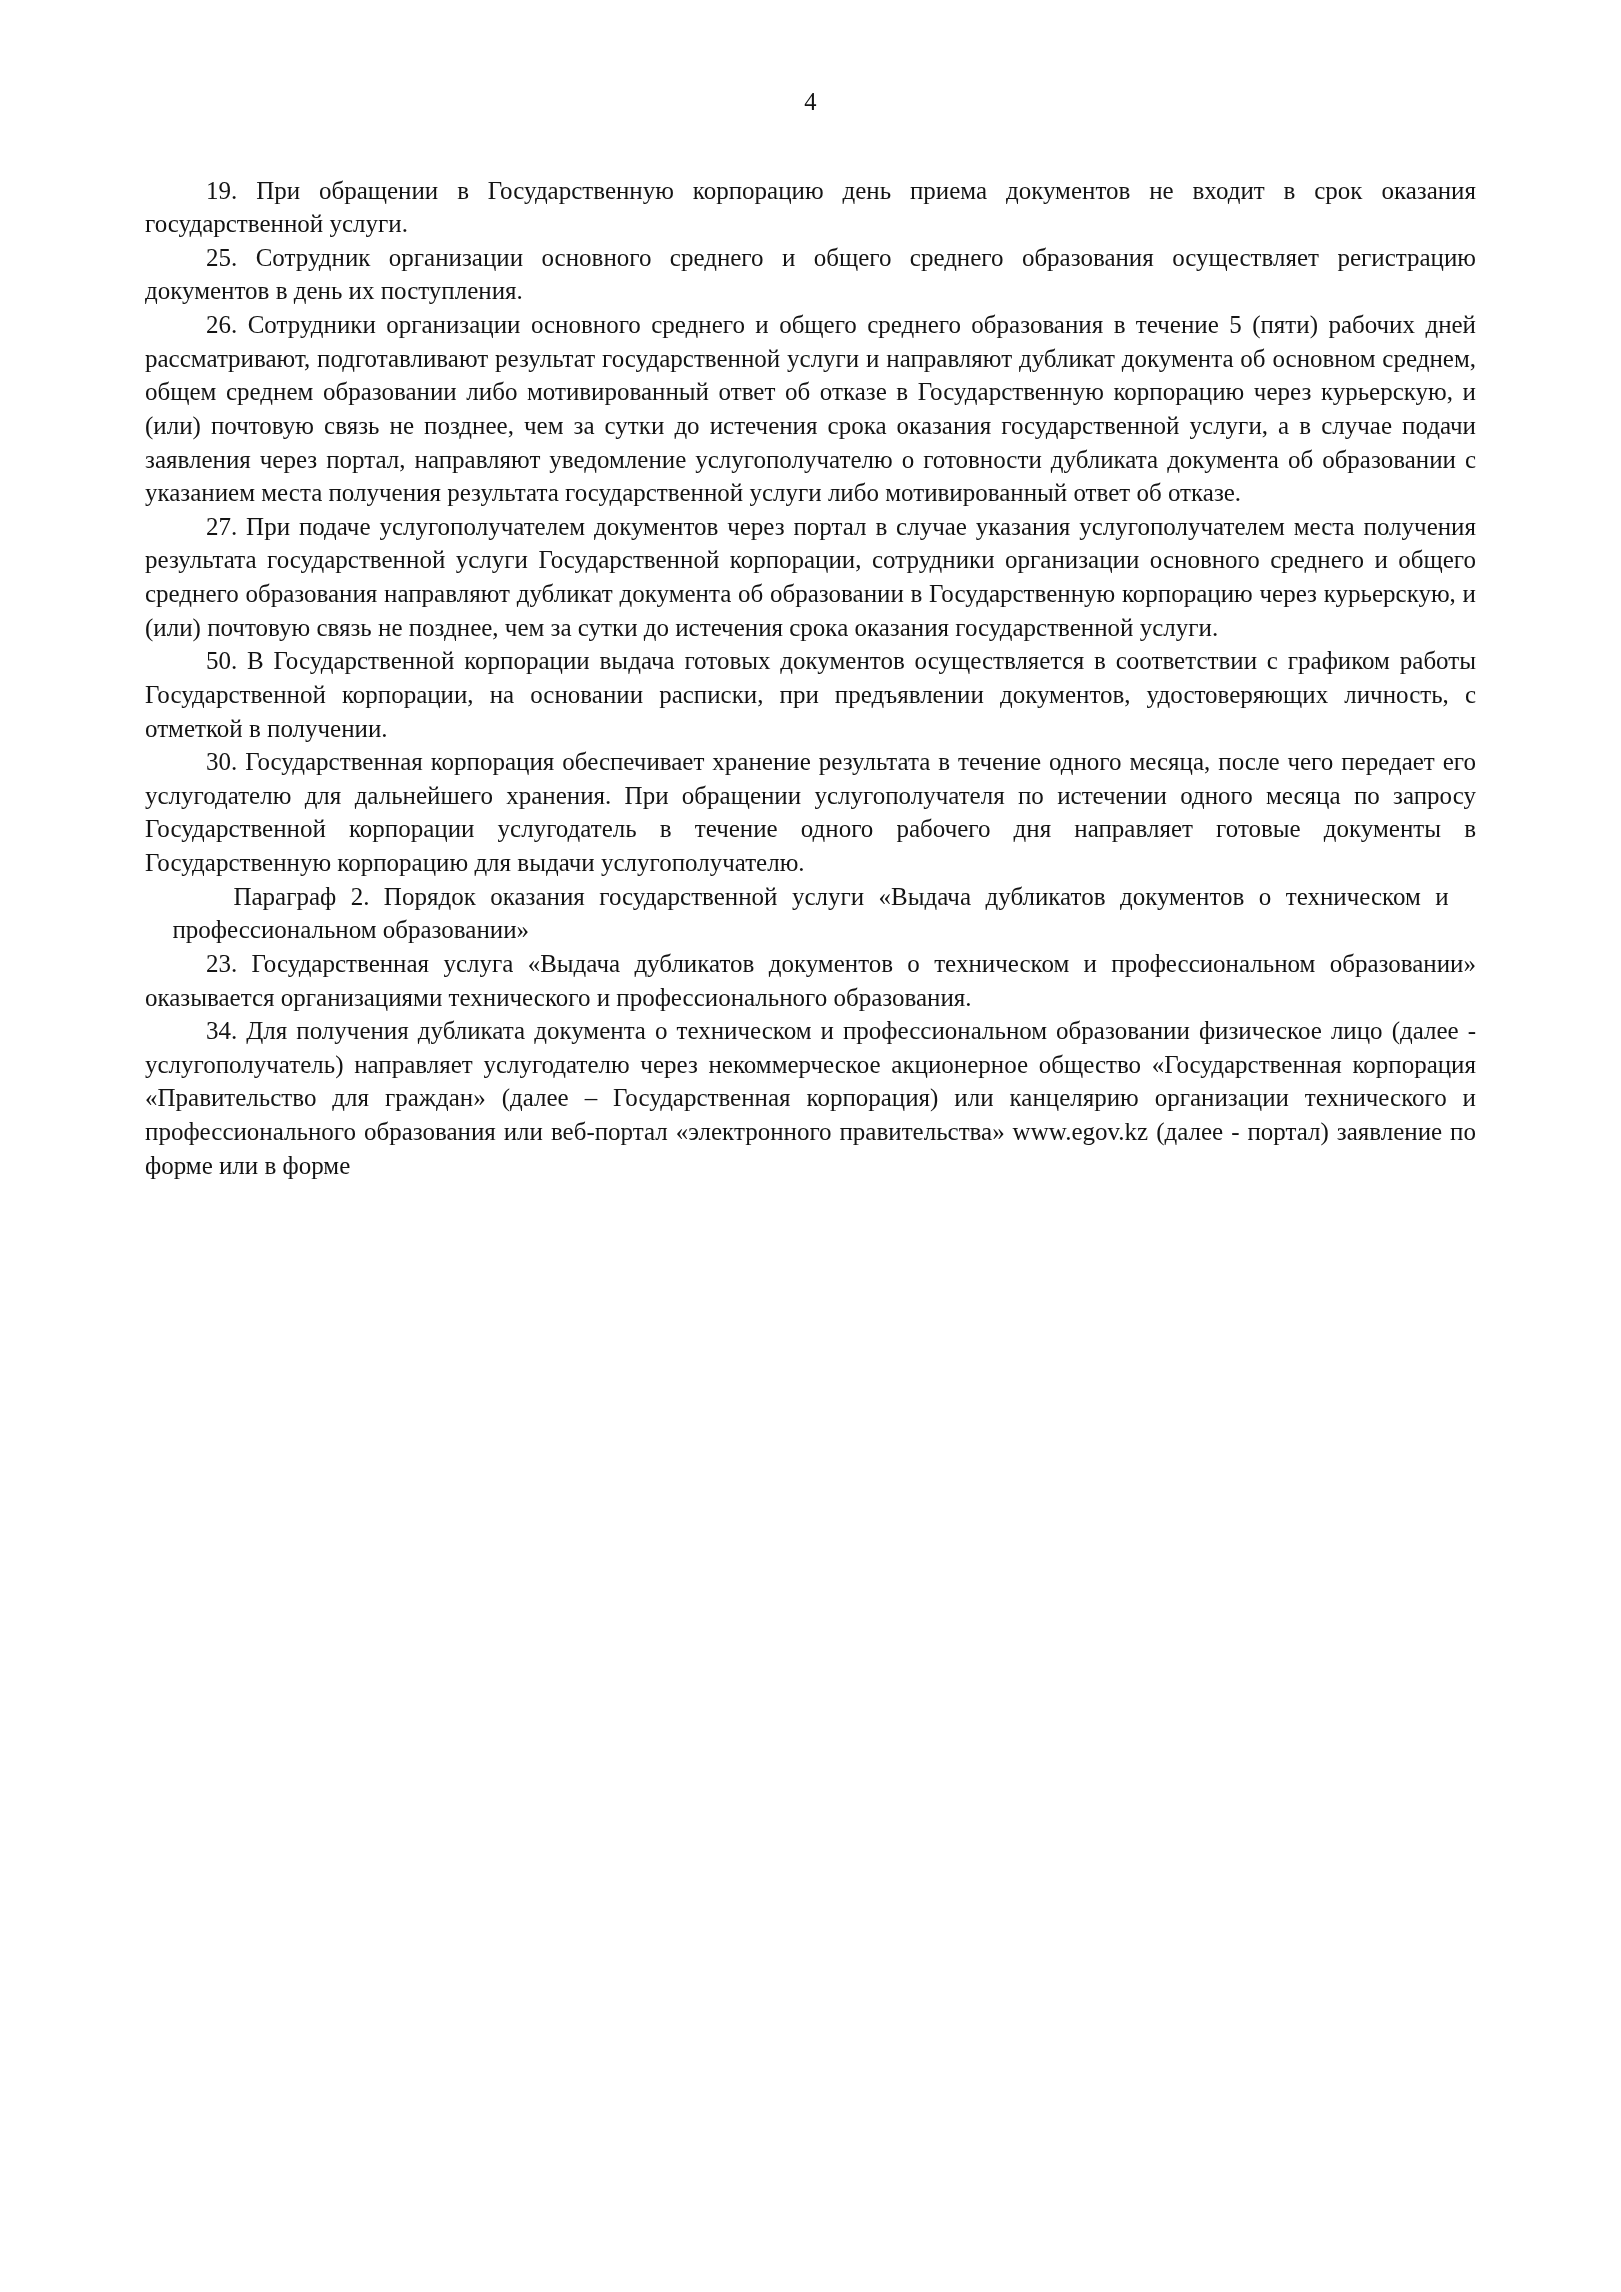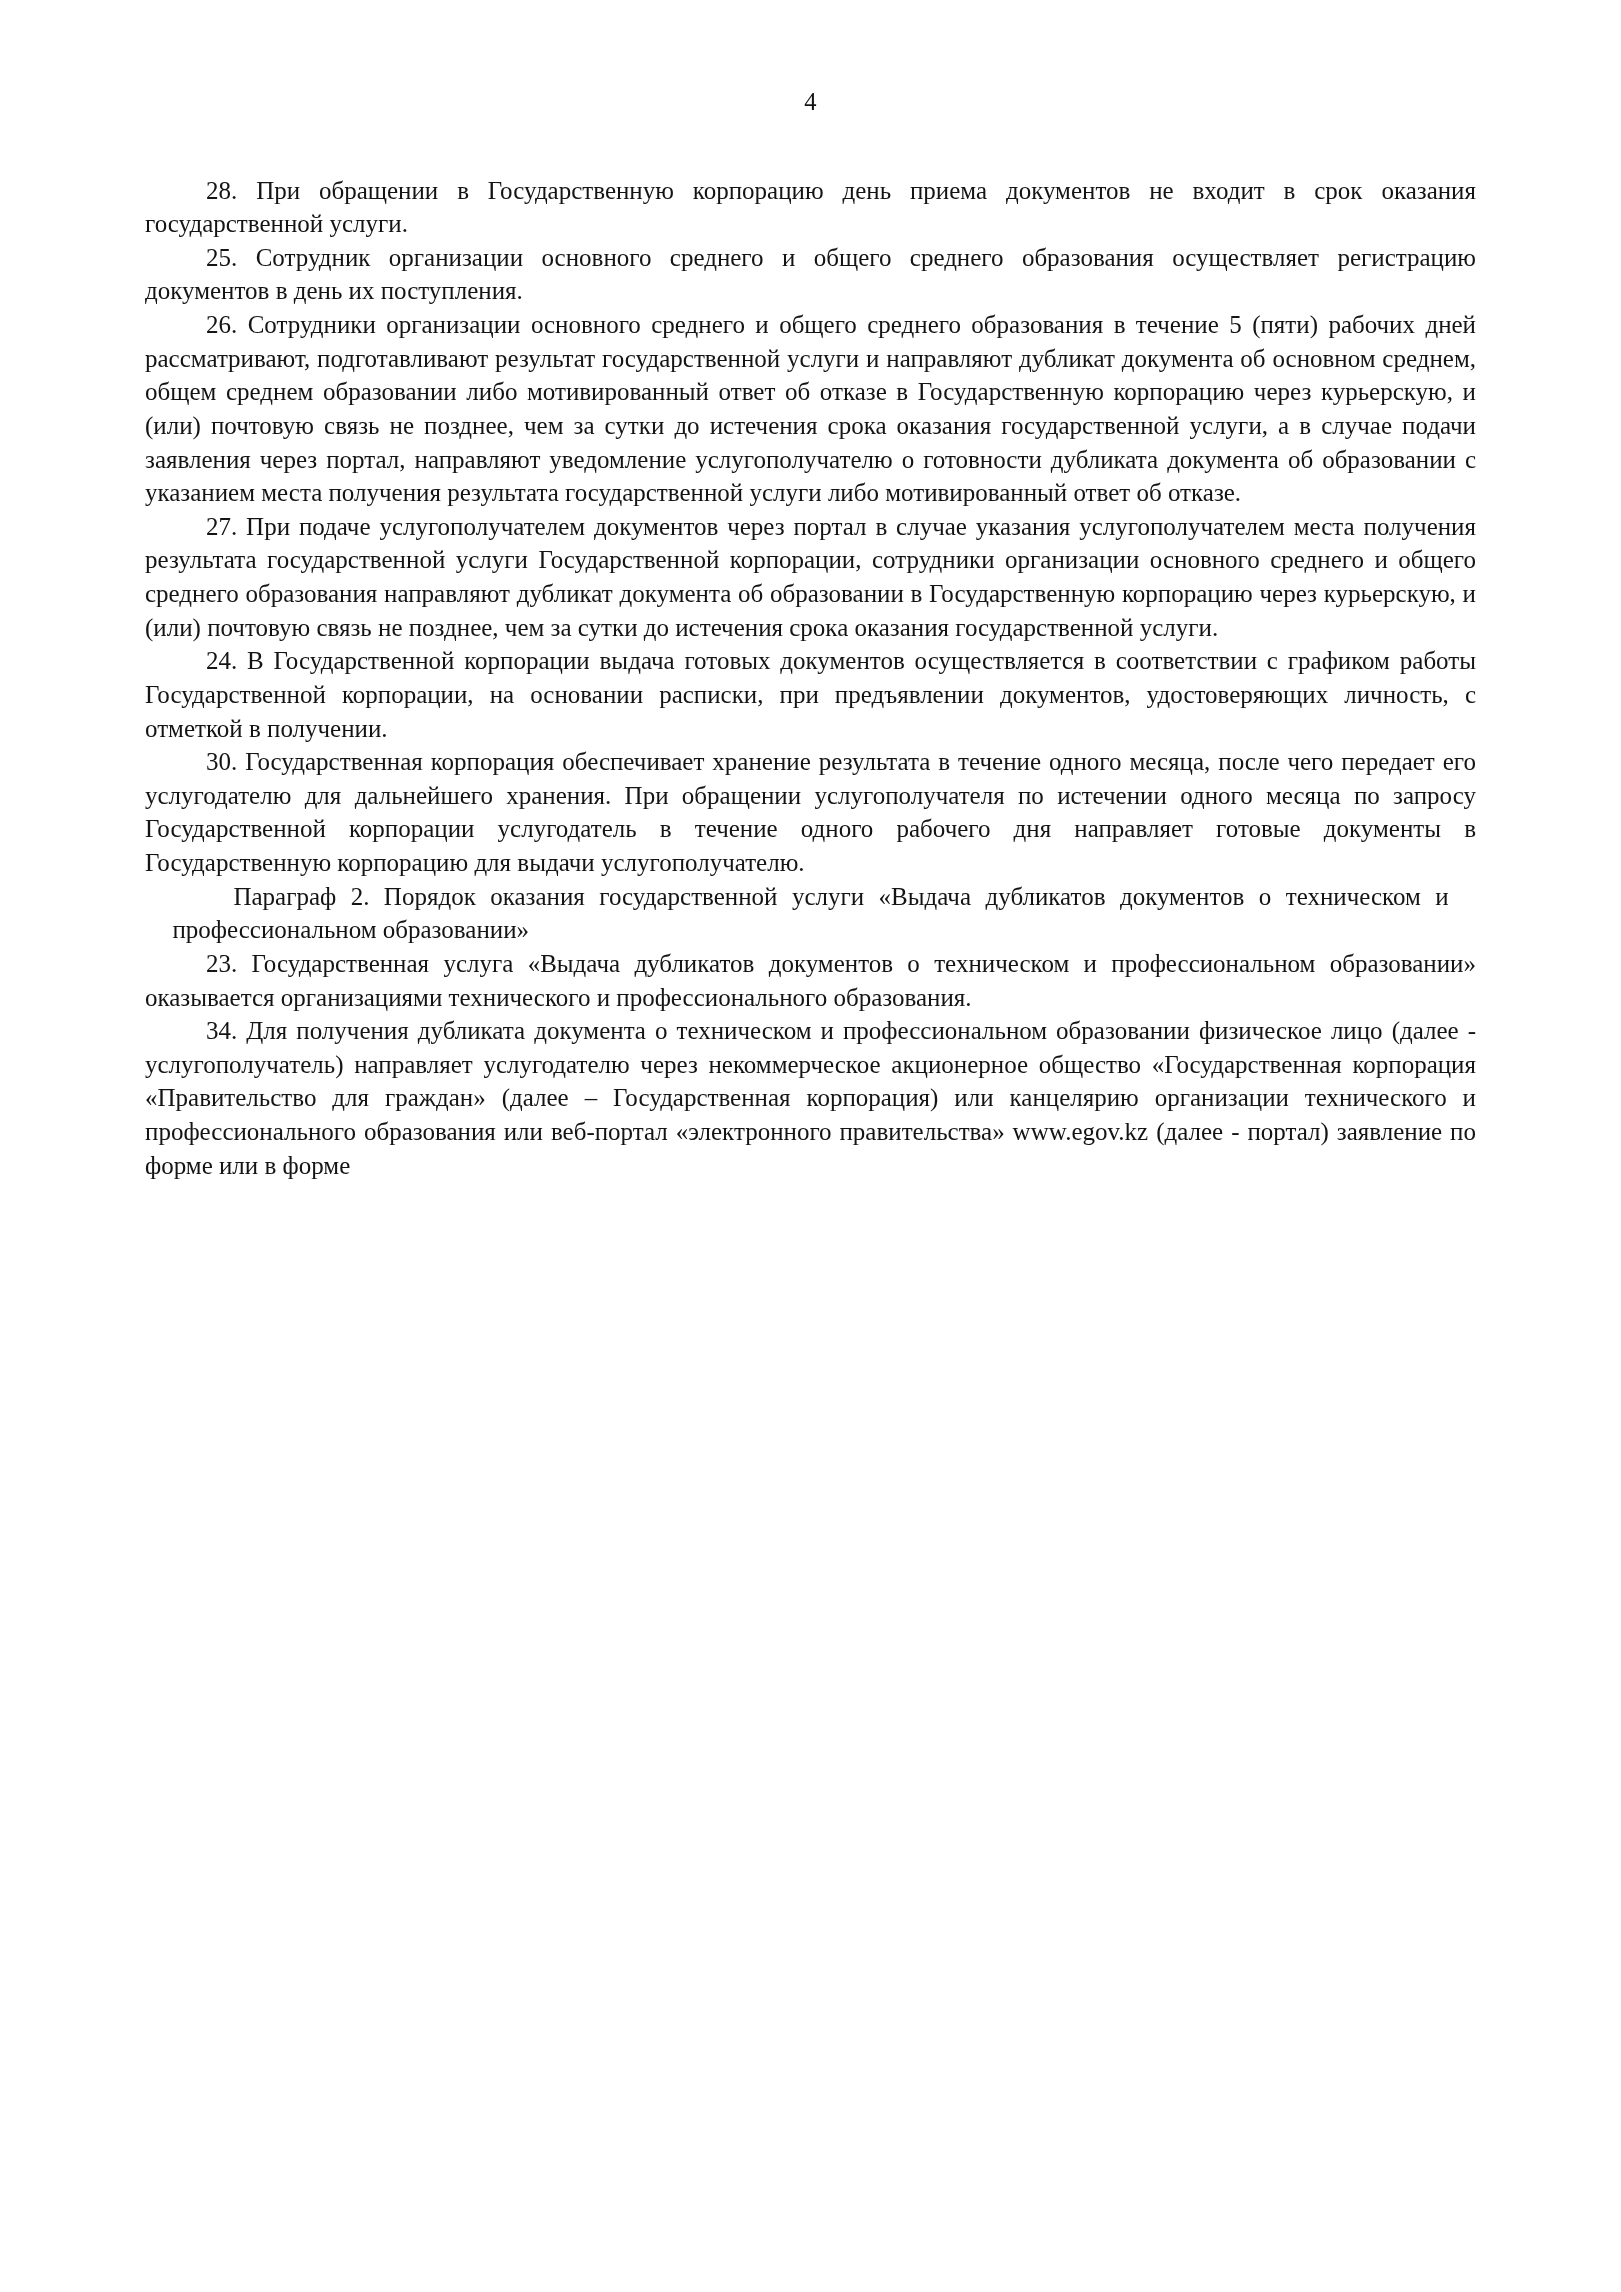--- a/index.html
+++ b/index.html
@@ -45,25 +45,25 @@
   }
 </style>
 </head>
 <body>
 
 <div class="page">
 
   <div class="page-number">4</div>
 
   <div class="body-text">
-    <p>28. При обращении в Государственную корпорацию день приема документов не входит в срок оказания государственной услуги.</p>
+    <p>19. При обращении в Государственную корпорацию день приема документов не входит в срок оказания государственной услуги.</p>
     <p>25. Сотрудник организации основного среднего и общего среднего образования осуществляет регистрацию документов в день их поступления.</p>
     <p>26. Сотрудники организации основного среднего и общего среднего образования в течение 5 (пяти) рабочих дней рассматривают, подготавливают результат государственной услуги и направляют дубликат документа об основном среднем, общем среднем образовании либо мотивированный ответ об отказе в Государственную корпорацию через курьерскую, и (или) почтовую связь не позднее, чем за сутки до истечения срока оказания государственной услуги, а в случае подачи заявления через портал, направляют уведомление услугополучателю о готовности дубликата документа об образовании с указанием места получения результата государственной услуги либо мотивированный ответ об отказе.</p>
     <p>27. При подаче услугополучателем документов через портал в случае указания услугополучателем места получения результата государственной услуги Государственной корпорации, сотрудники организации основного среднего и общего среднего образования направляют дубликат документа об образовании в Государственную корпорацию через курьерскую, и (или) почтовую связь не позднее, чем за сутки до истечения срока оказания государственной услуги.</p>
-    <p>24. В Государственной корпорации выдача готовых документов осуществляется в соответствии с графиком работы Государственной корпорации, на основании расписки, при предъявлении документов, удостоверяющих личность, с отметкой в получении.</p>
+    <p>50. В Государственной корпорации выдача готовых документов осуществляется в соответствии с графиком работы Государственной корпорации, на основании расписки, при предъявлении документов, удостоверяющих личность, с отметкой в получении.</p>
     <p>30. Государственная корпорация обеспечивает хранение результата в течение одного месяца, после чего передает его услугодателю для дальнейшего хранения. При обращении услугополучателя по истечении одного месяца по запросу Государственной корпорации услугодатель в течение одного рабочего дня направляет готовые документы в Государственную корпорацию для выдачи услугополучателю.</p>
 
     <p class="section-heading">Параграф 2. Порядок оказания государственной услуги «Выдача дубликатов документов о техническом и профессиональном образовании»</p>
 
     <p>23. Государственная услуга «Выдача дубликатов документов о техническом и профессиональном образовании» оказывается организациями технического и профессионального образования.</p>
     <p>34. Для получения дубликата документа о техническом и профессиональном образовании физическое лицо (далее - услугополучатель) направляет услугодателю через некоммерческое акционерное общество «Государственная корпорация «Правительство для граждан» (далее – Государственная корпорация) или канцелярию организации технического и профессионального образования или веб-портал «электронного правительства» www.egov.kz (далее - портал) заявление по форме или в форме</p>
   </div>
 
 </div>
 

